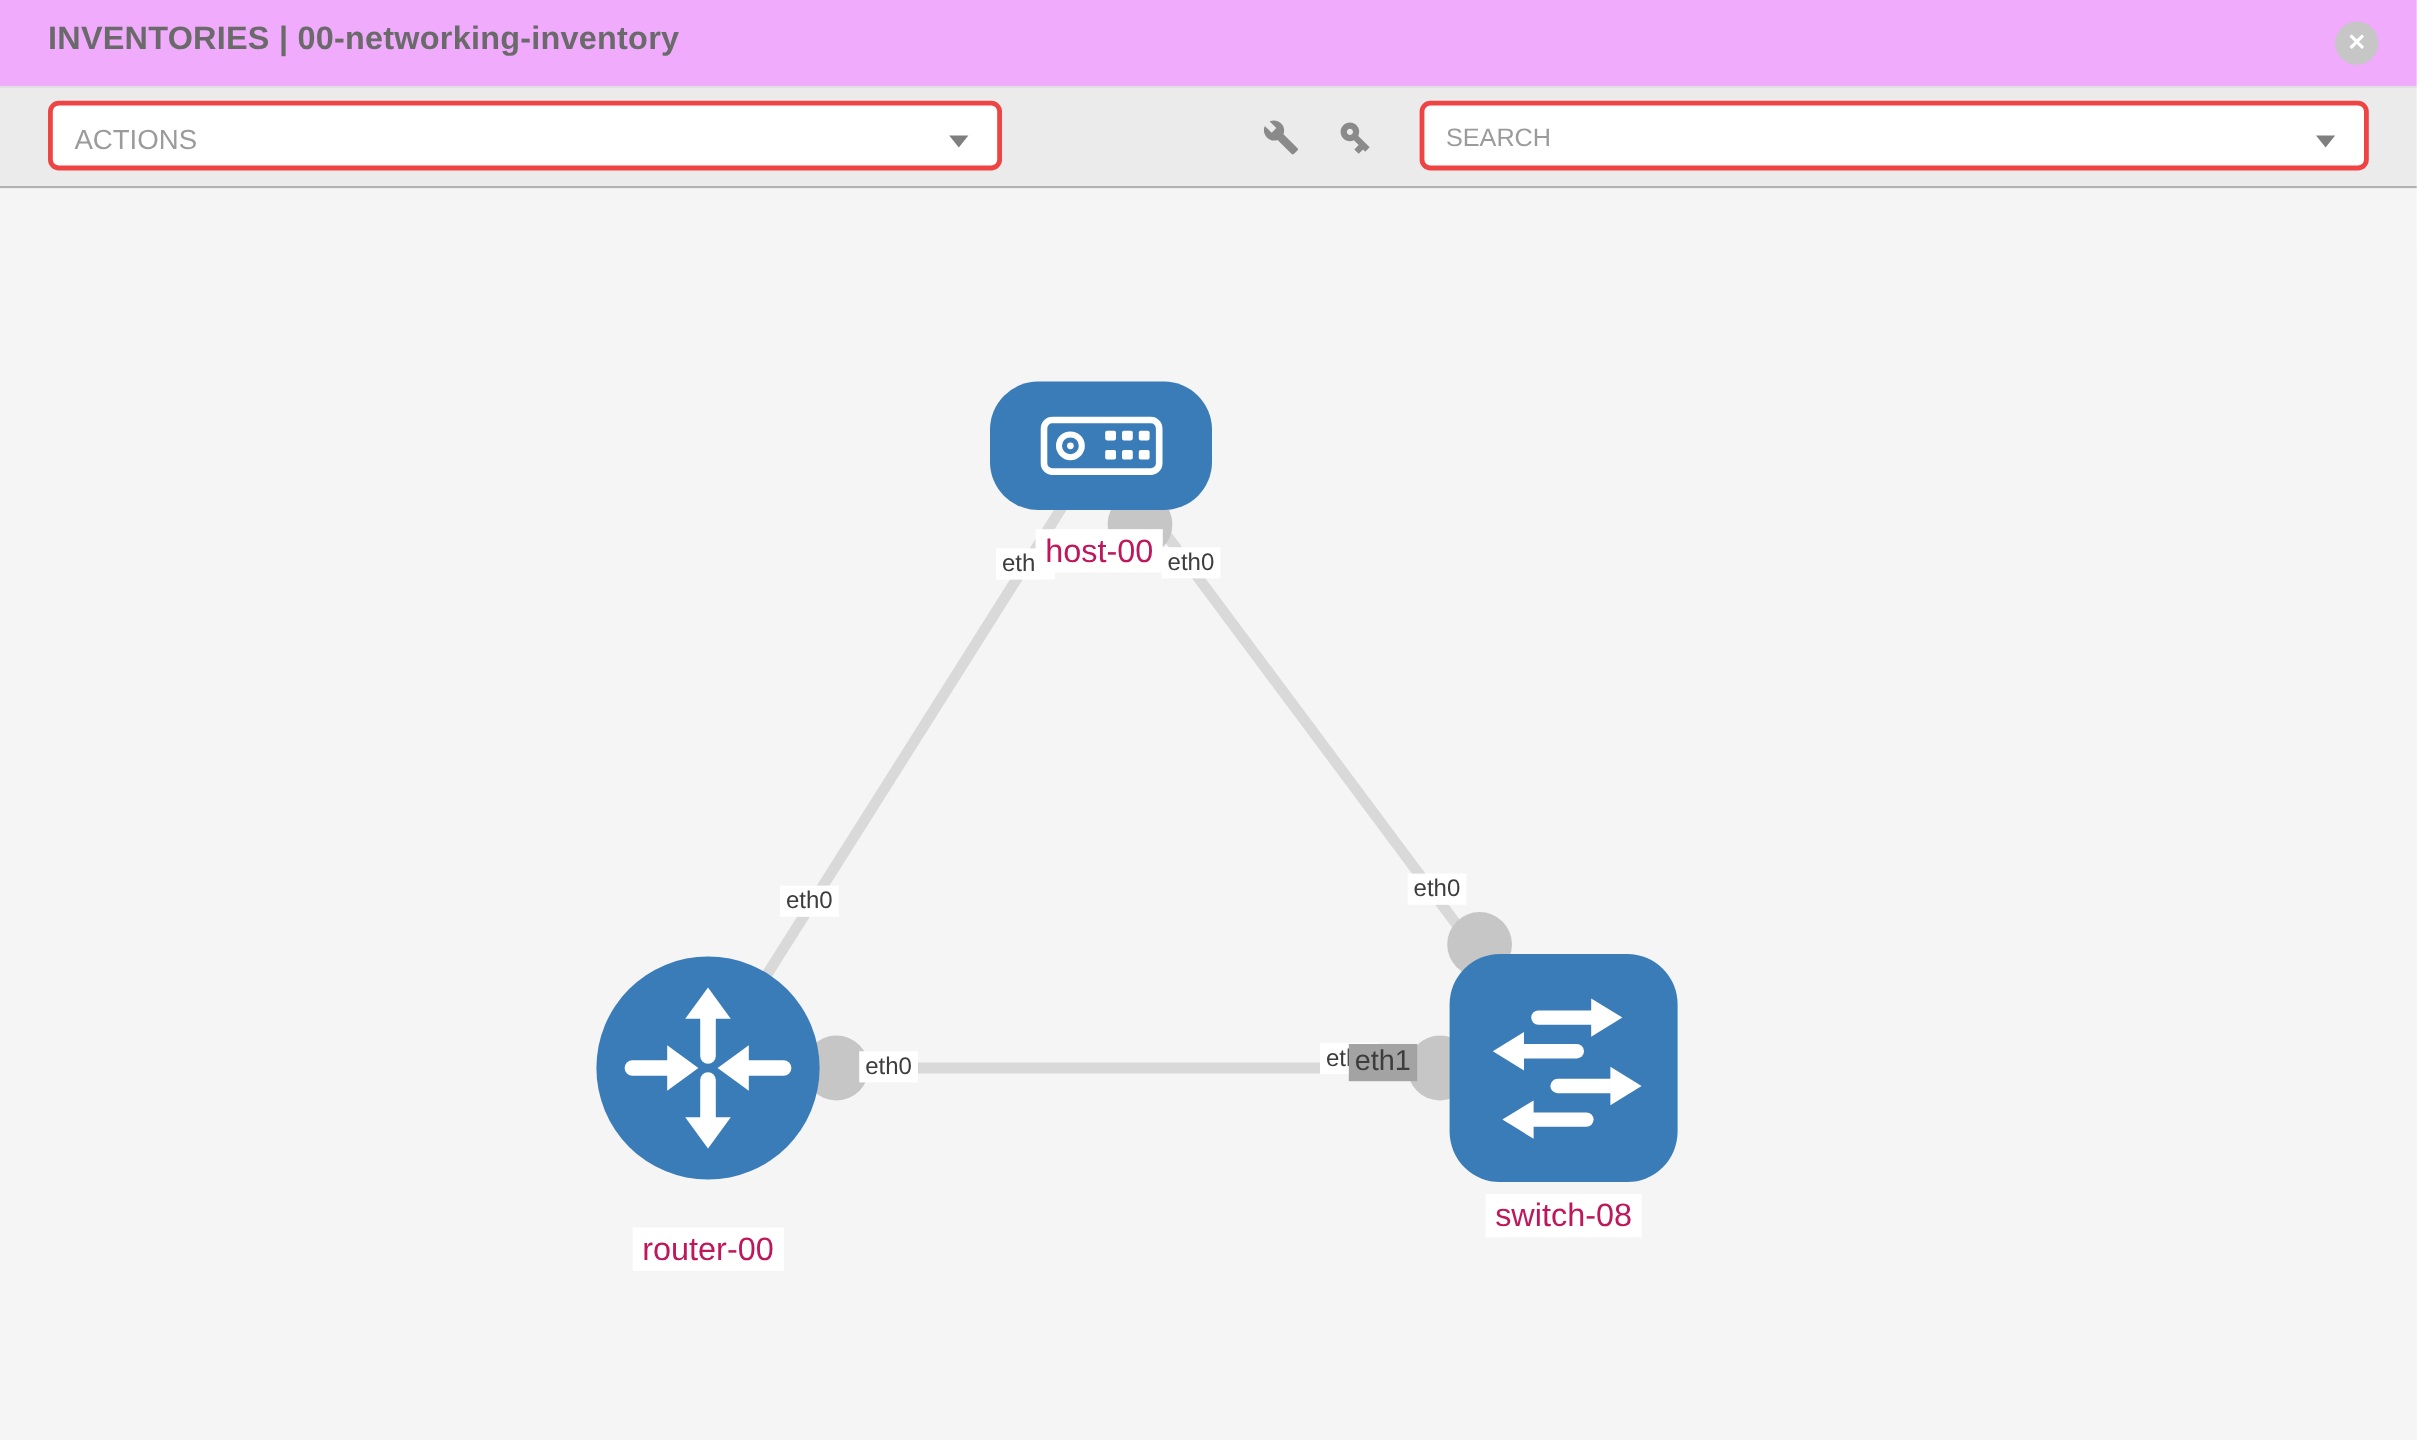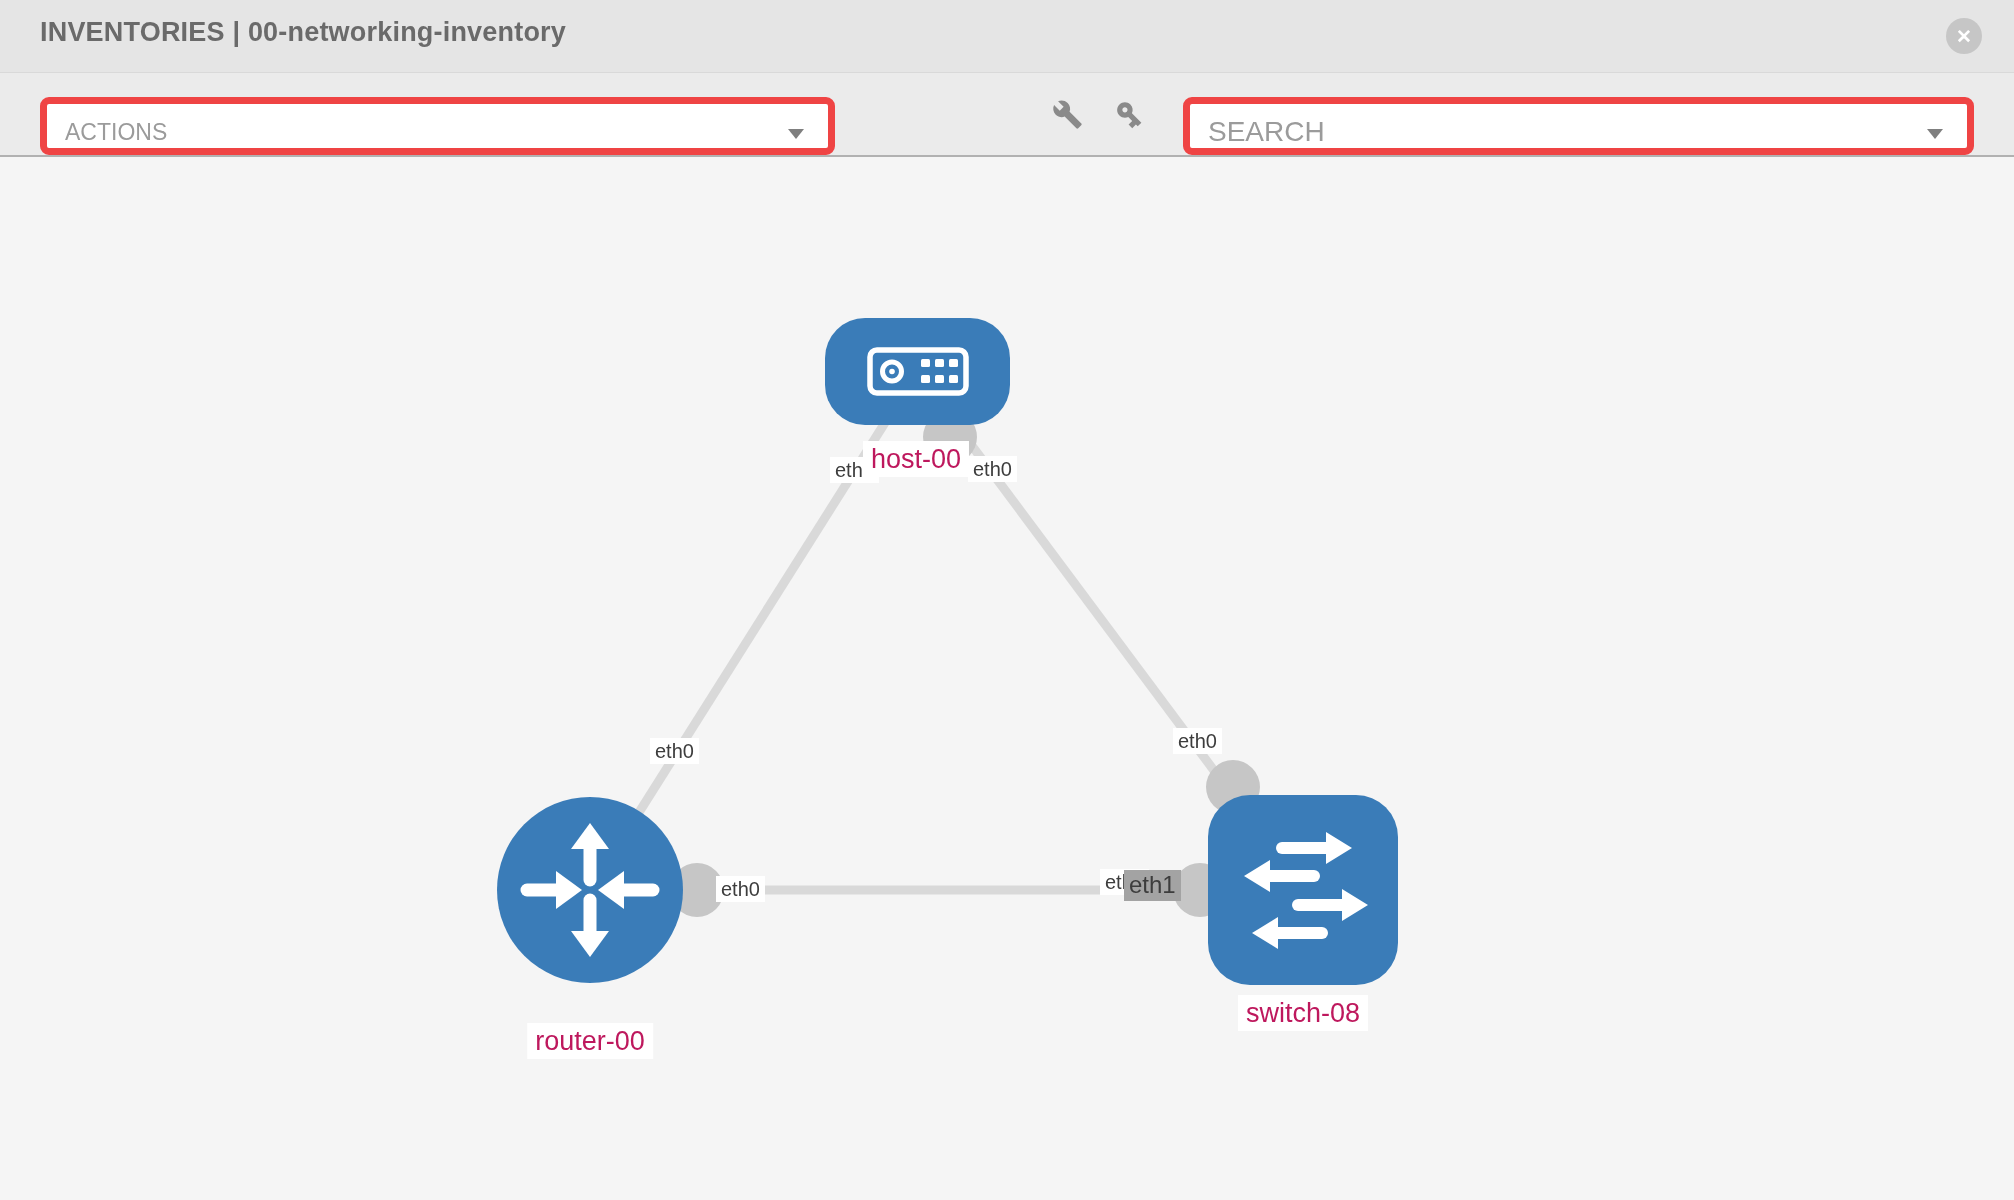--- a/index.html
+++ b/index.html
@@ -1,38 +1,38 @@
 <!DOCTYPE html>
 <html><head>
 <meta charset="utf-8">
 <style>
   * { margin:0; padding:0; box-sizing:border-box; }
   html,body { width:2014px; height:1200px; overflow:hidden; }
   body { font-family:"Liberation Sans", sans-serif; background:#ffffff; }
   .app { position:relative; width:2014px; height:1200px; background:#ffffff; }
 
   
-  .header { position:absolute; left:0; top:0; width:2014px; height:72px; background:#e5e5e5; }
+  .header { position:absolute; left:0; top:0; width:2014px; height:72px; background:#f0abfc; }
   .page-title { position:absolute; left:40px; top:17px; font-size:27px; font-weight:bold; color:#6a6a6a; letter-spacing:0.2px; }
   .close-btn { position:absolute; left:1946px; top:18px; width:36px; height:36px; border-radius:50%;
                background:#c6c6c6; color:#ffffff; font-size:19px; font-weight:bold;
                display:flex; align-items:center; justify-content:center; cursor:pointer; }
 
   
   .toolbar { position:absolute; left:0; top:72px; width:2014px; height:85px; background:#ebebeb;
              border-top:1px solid #d9d9d9; border-bottom:2px solid #b1b1b1; }
-  .select-box { position:absolute; top:24px; height:58px; background:#ffffff;
-                border:7px solid #ef4444; border-radius:9px; }
+  .select-box { position:absolute; top:11px; height:58px; background:#ffffff;
+                border:4px solid #ef4444; border-radius:9px; }
   .select-box .sel-text { position:absolute; left:18px; top:0; line-height:56px; font-size:23px; color:#9b9b9b; }
   .caret { position:absolute; right:24px; top:25px; width:0; height:0;
            border-left:8px solid transparent; border-right:8px solid transparent; border-top:10px solid #7f7f7f; }
   .actions-box { left:40px; width:795px; }
   .search-box  { left:1183px; width:791px; }
   .search-box input { position:absolute; left:18px; top:1px; width:700px; height:54px; border:none; outline:none;
-                      font-family:"Liberation Sans", sans-serif; font-size:28px; color:#555; background:transparent; }
+                      font-family:"Liberation Sans", sans-serif; font-size:21px; color:#555; background:transparent; }
   .search-box input::placeholder { color:#9b9b9b; opacity:1; }
   .tool-btn { position:absolute; top:22px; width:38px; height:38px; display:flex; align-items:center; justify-content:center; cursor:pointer; }
   .wrench-btn { left:1048px; }
   .key-btn { left:1110px; }
   .tool-btn svg { display:block; }
 
   
   .canvas { position:absolute; left:0; top:157px; width:2014px; height:1043px; background:#f5f5f5; }
   .topo-svg { position:absolute; left:0; top:0; }
 

